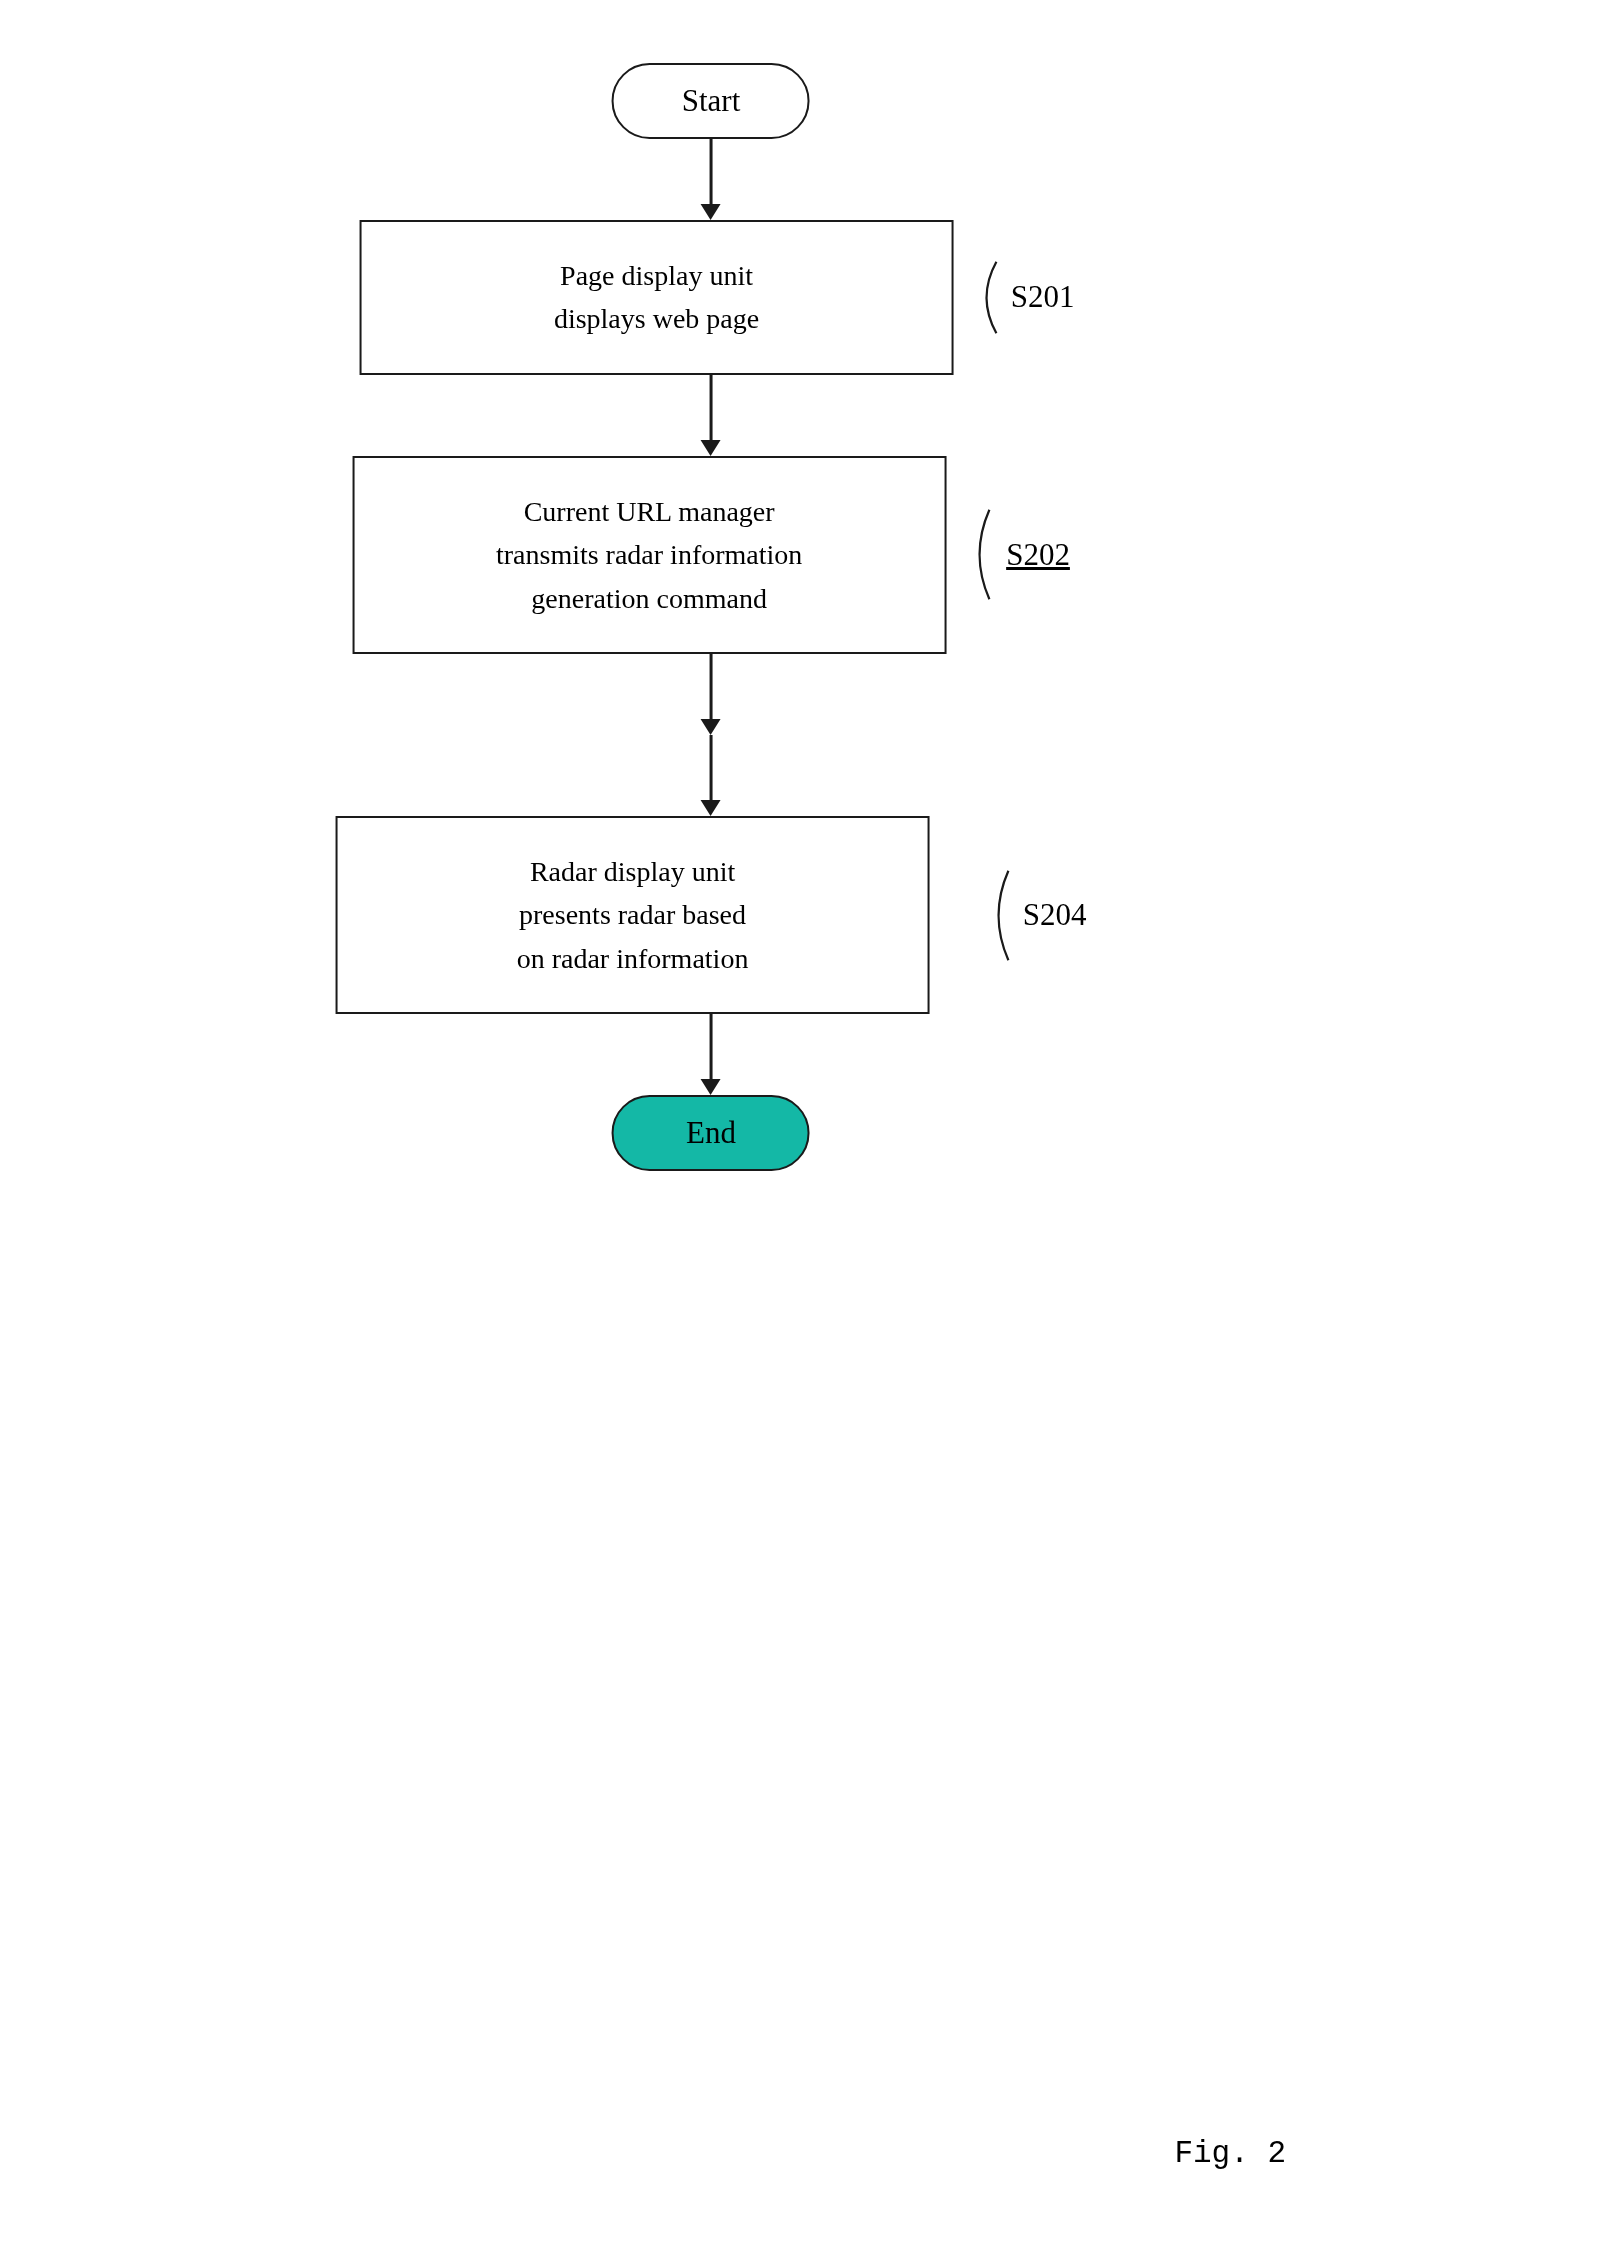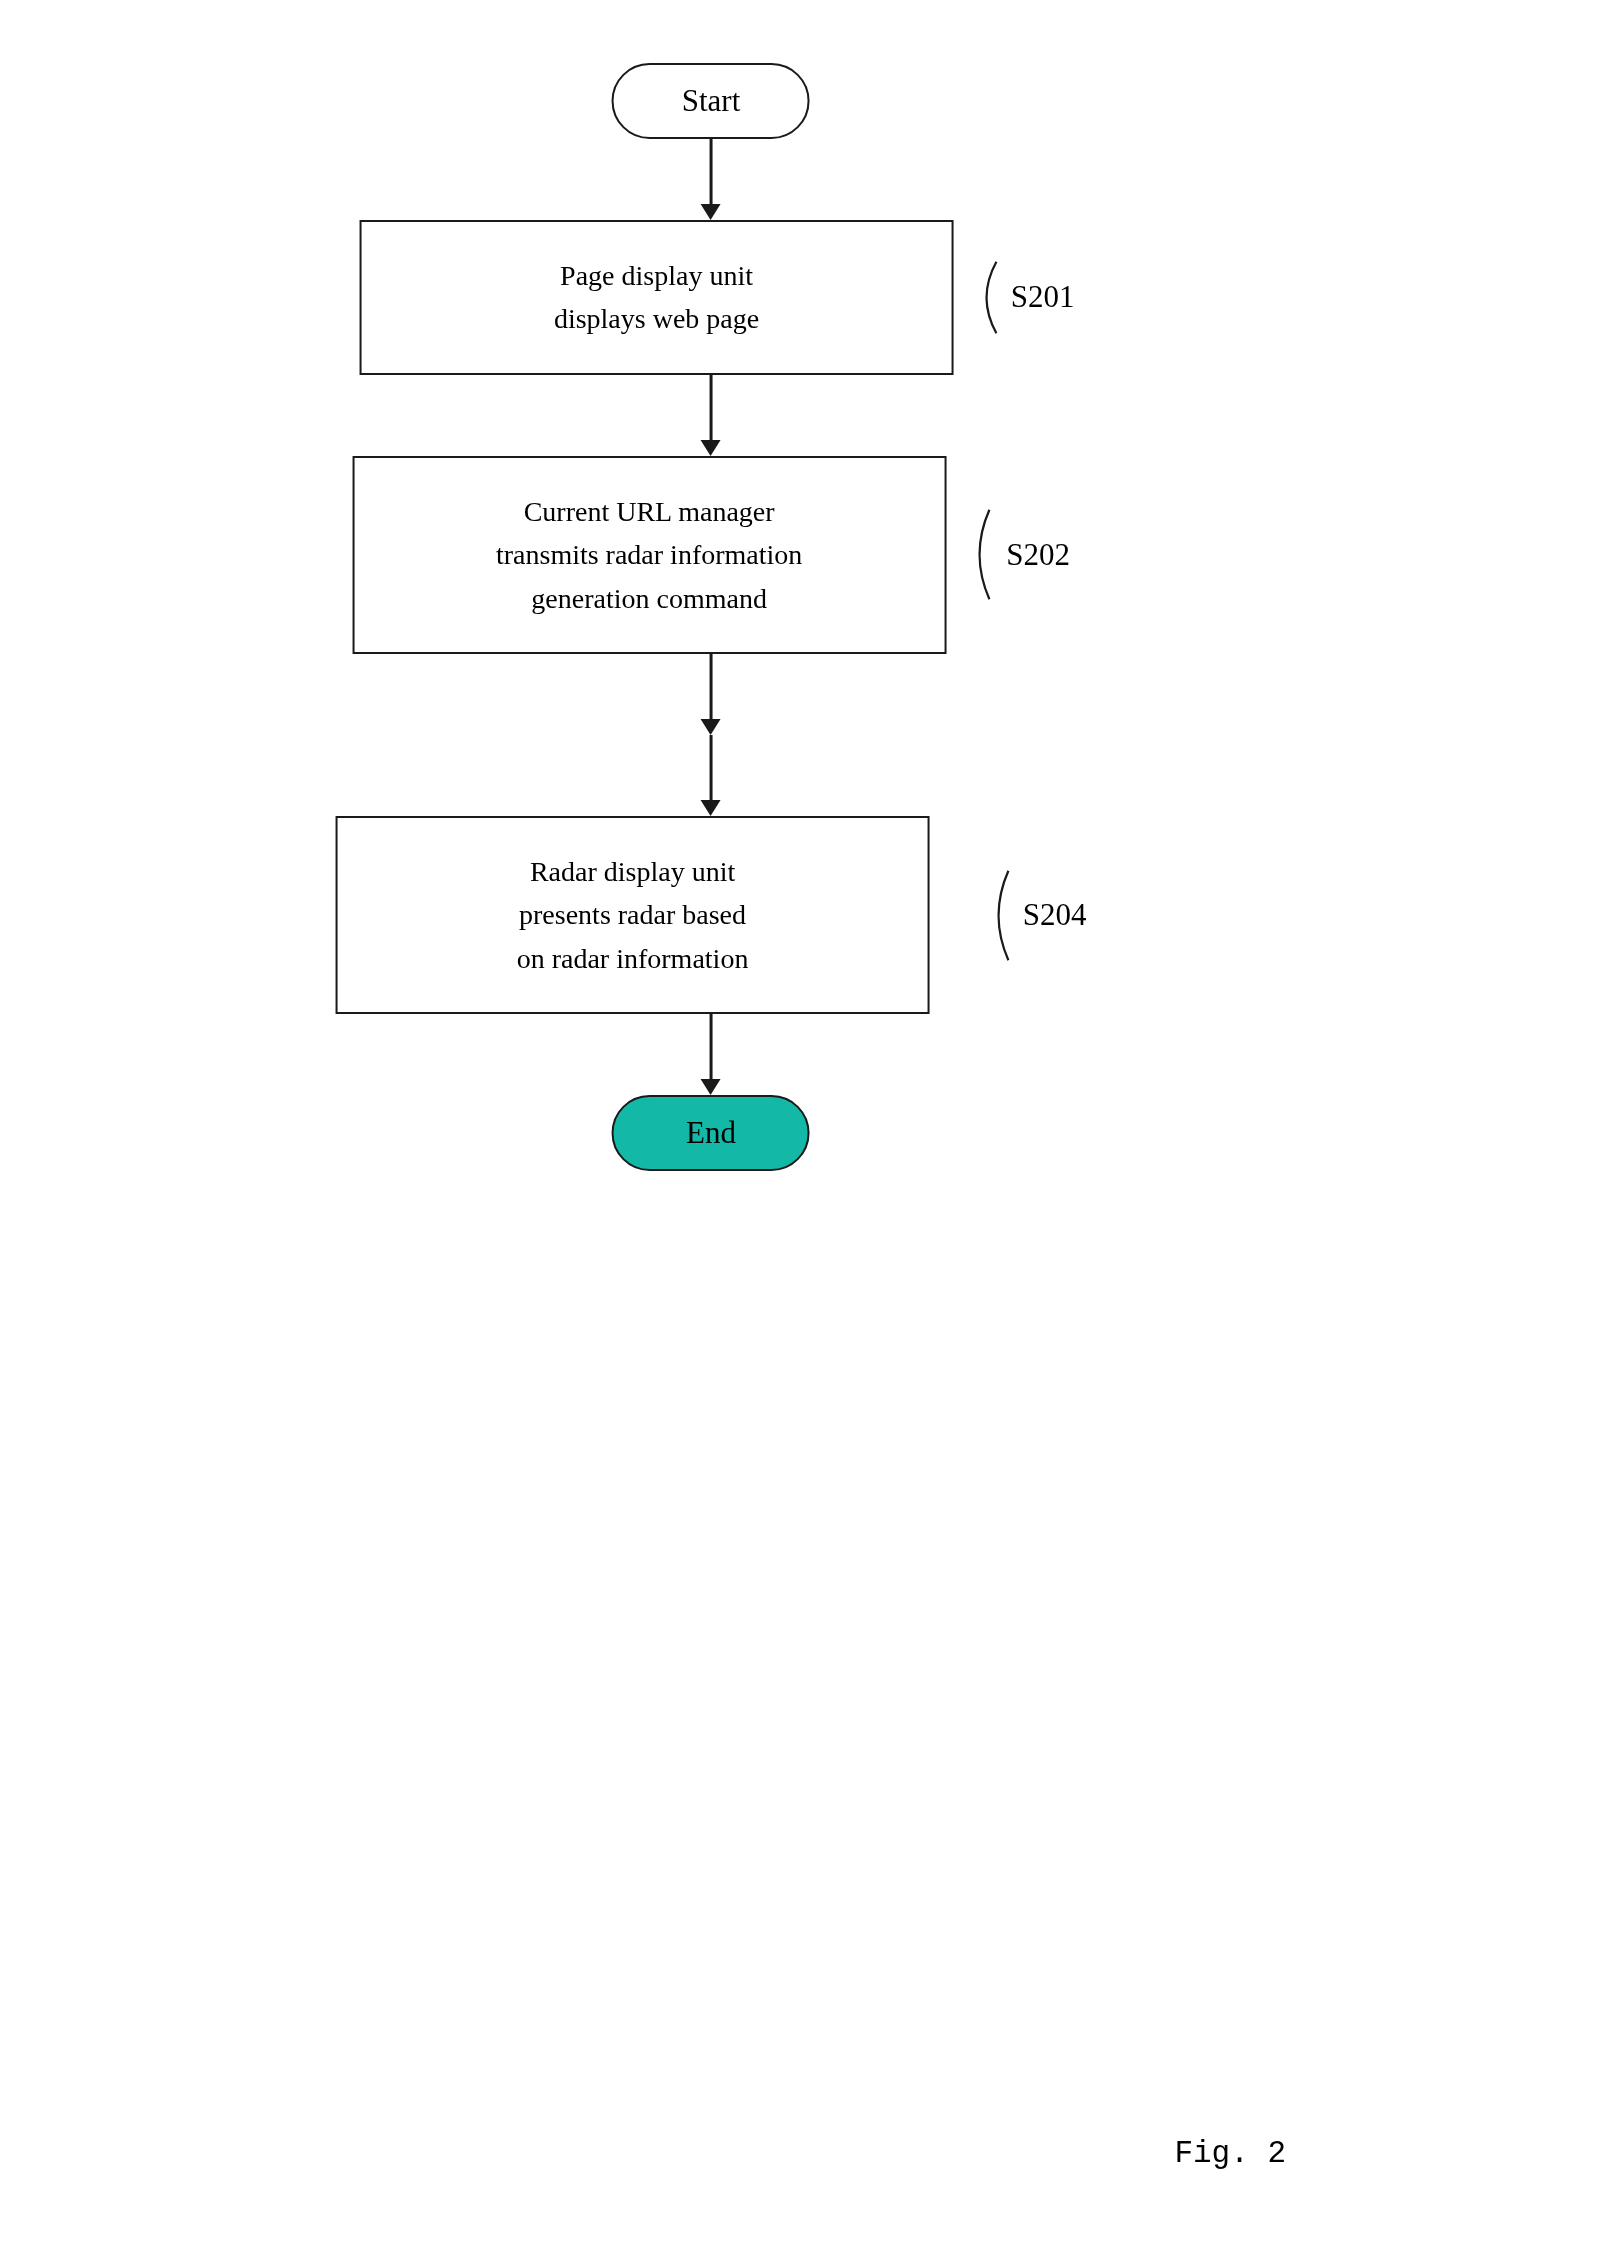--- a/index.html
+++ b/index.html
@@ -59,21 +59,21 @@
     </div>
 
     <div style="display:flex;align-items:center;position:relative;">
       <div style="border:2.3px solid #1a1a1a;padding:32px 43px;font-size:28px;background:#fff;text-align:center;width:594px;line-height:1.55;">
         <span>Current  URL  manager<br>transmits  radar  information<br>generation  command</span>
       </div>
       <div style="display:flex;align-items:center;margin-left:16px;">
         <svg width="34" height="99" viewBox="0 0 38 110" fill="none" xmlns="http://www.w3.org/2000/svg">
           <path d="M30 5 Q8 55 30 105" stroke="#1a1a1a" stroke-width="2.5" fill="none"></path>
         </svg>
-        <span style="font-size:31px;margin-left:10px;">S202</span>
+        <span style="font-size:31px;margin-left:10px;text-decoration:underline;">S202</span>
       </div>
     </div>
 
     <div style="display:flex;flex-direction:column;align-items:center;height:81px;">
       <div style="width:2.3px;background:#1a1a1a;flex:1;"></div>
       <div style="width:0;height:0;border-left:10px solid transparent;border-right:10px solid transparent;border-top:16px solid #1a1a1a;"></div>
     </div>
 
 
     <div style="display:flex;flex-direction:column;align-items:center;height:81px;">

